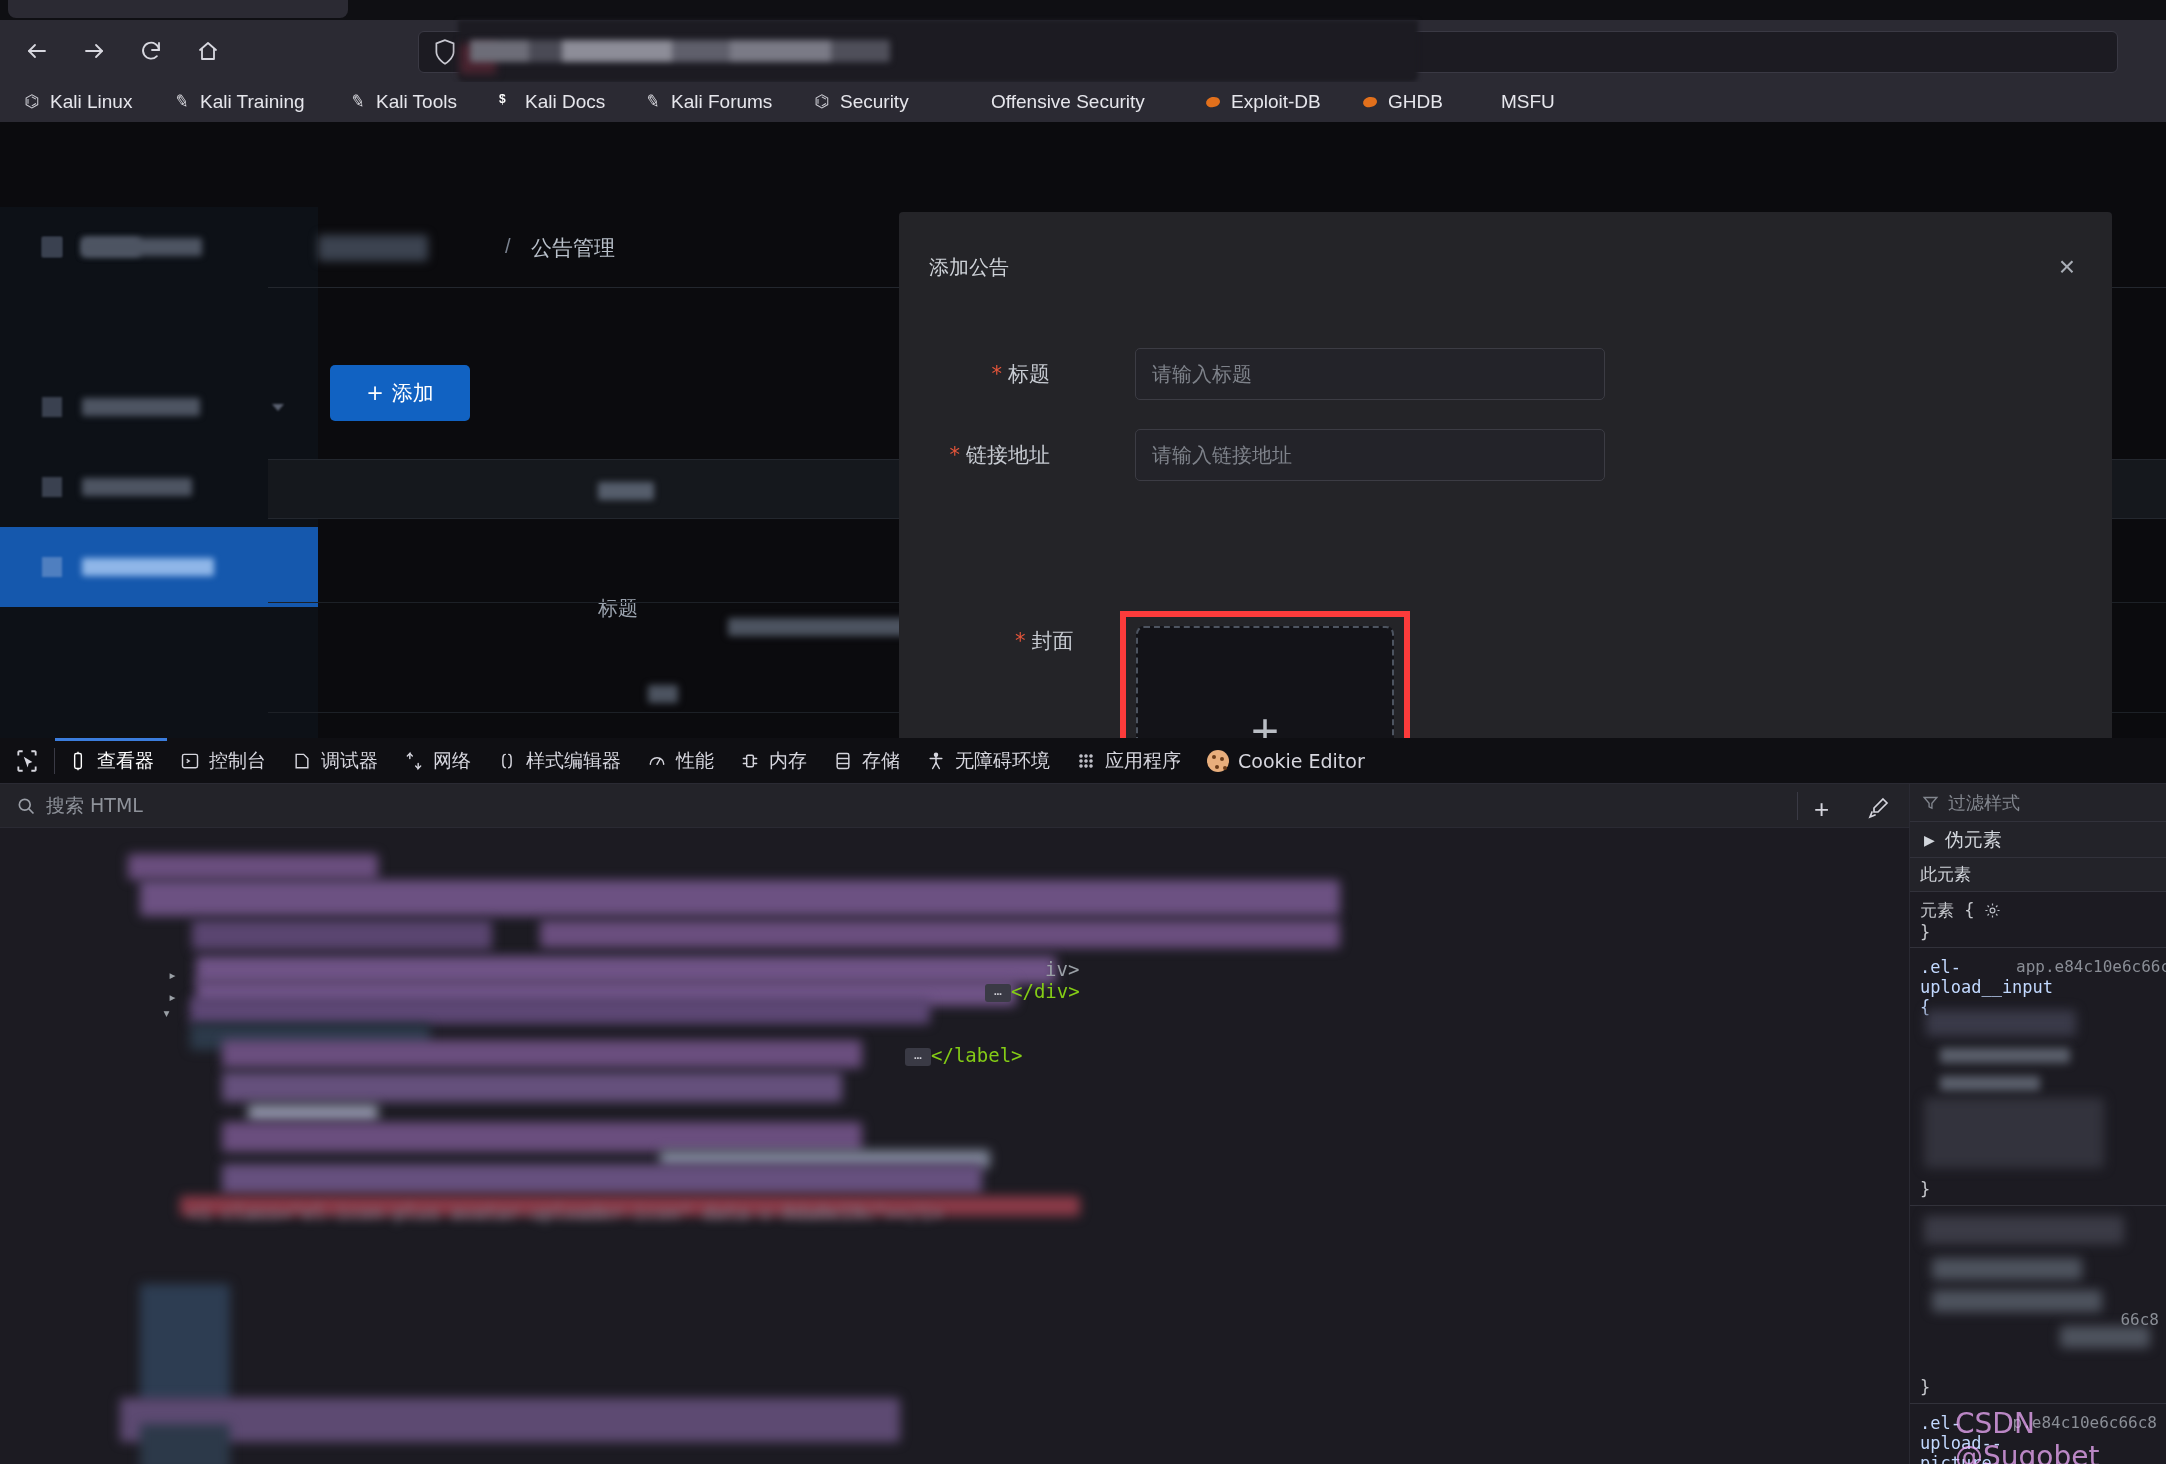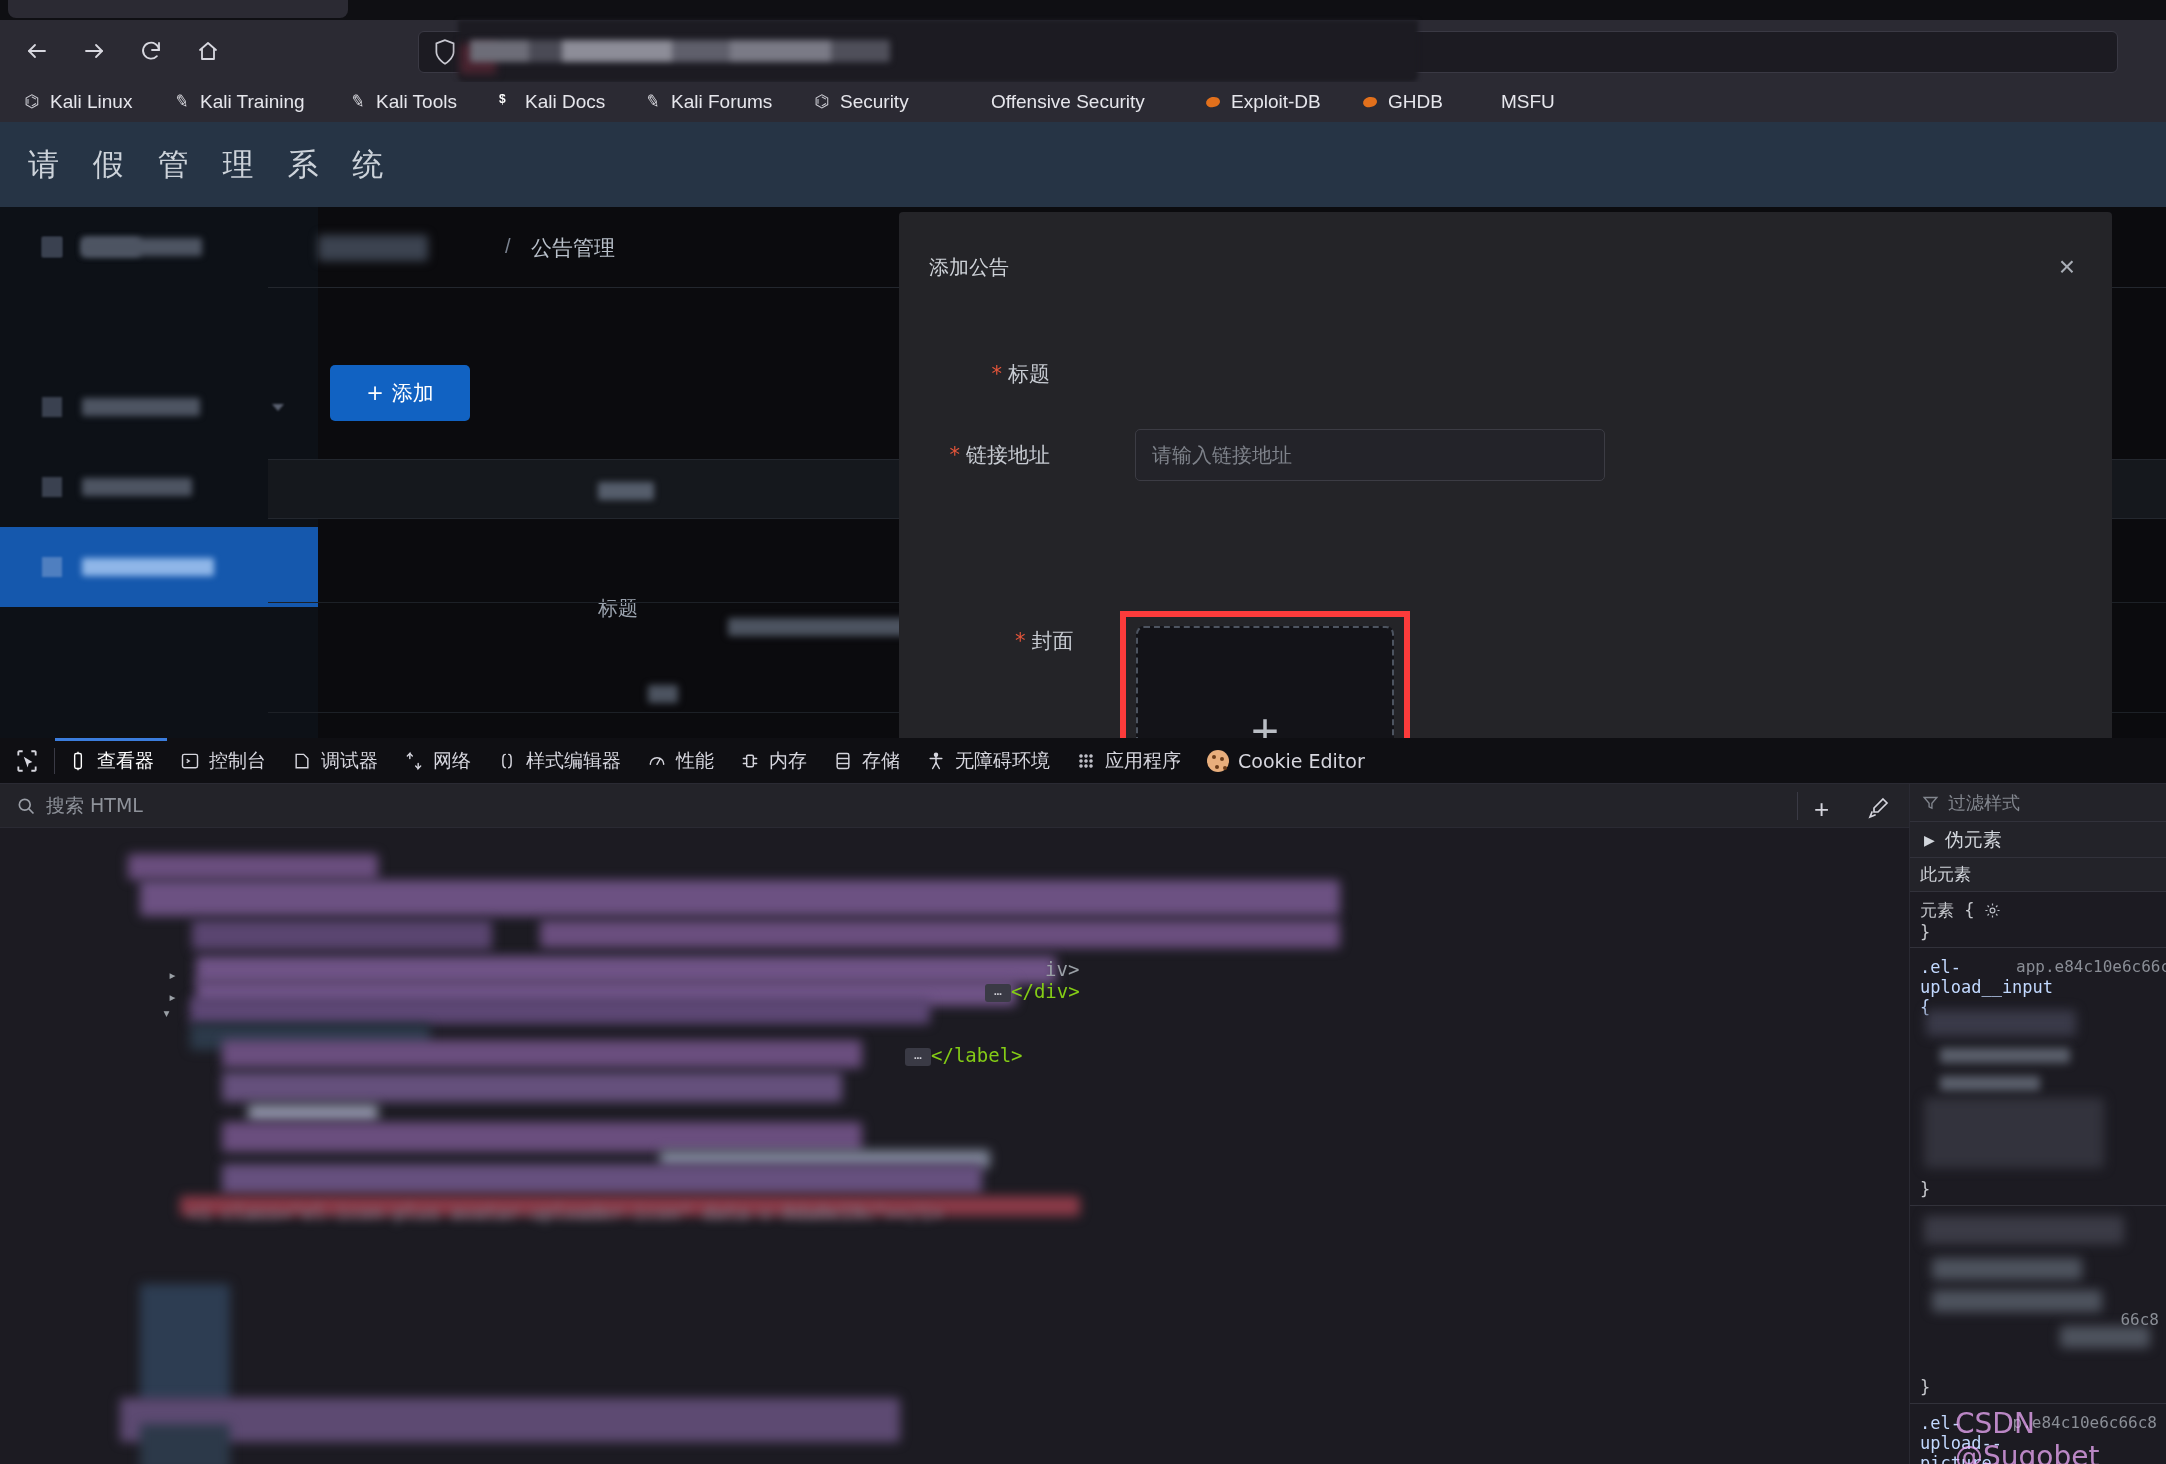--- a/index.html
+++ b/index.html
@@ -310,23 +310,20 @@
     <span class="bm-ico ico-bug"></span>
     <span>GHDB</span>
   </div>
   <div class="bm" style="left:1473px">
     <span class="bm-ico"><span class="ico-tower"></span></span>
     <span>MSFU</span>
   </div>
 
   <div class="page">
 
-    <div class="app-header">
-      <div class="app-title">请 假 管 理 系 统</div>
-    </div>
 
     <div class="sidebar">
       <div class="side-item" style="top:0">
         <span class="side-sq"></span>
         <span class="side-lbl w1"></span>
       </div>
       <div class="side-item" style="top:80">
         <span class="side-sq"></span>
         <span class="side-lbl w2"></span>
       </div>
@@ -373,20 +370,23 @@
     </div>
 
     <div class="modal">
       <div class="modal-title">添加公告</div>
       <div class="modal-close">×</div>
     </div>
 
     <div class="frm-row" style="top:226px"></div>
     <div class="frm-lbl" style="left:810px; top:226px">
       <span class="req">*</span><span>标题</span>
+    </div>
+    <div class="frm-input" style="top:226px">
+      <div class="frm-ph">请输入标题</div>
     </div>
 
     <div class="frm-lbl" style="left:810px; top:307px">
       <span class="req">*</span><span>链接地址</span>
     </div>
     <div class="frm-input" style="top:307px">
       <div class="frm-ph">请输入链接地址</div>
     </div>
 
     <div class="upload-label">

